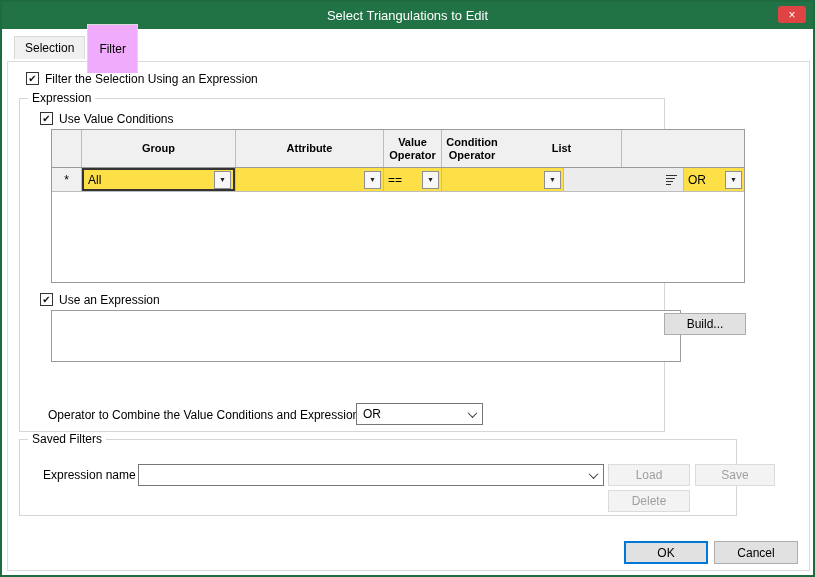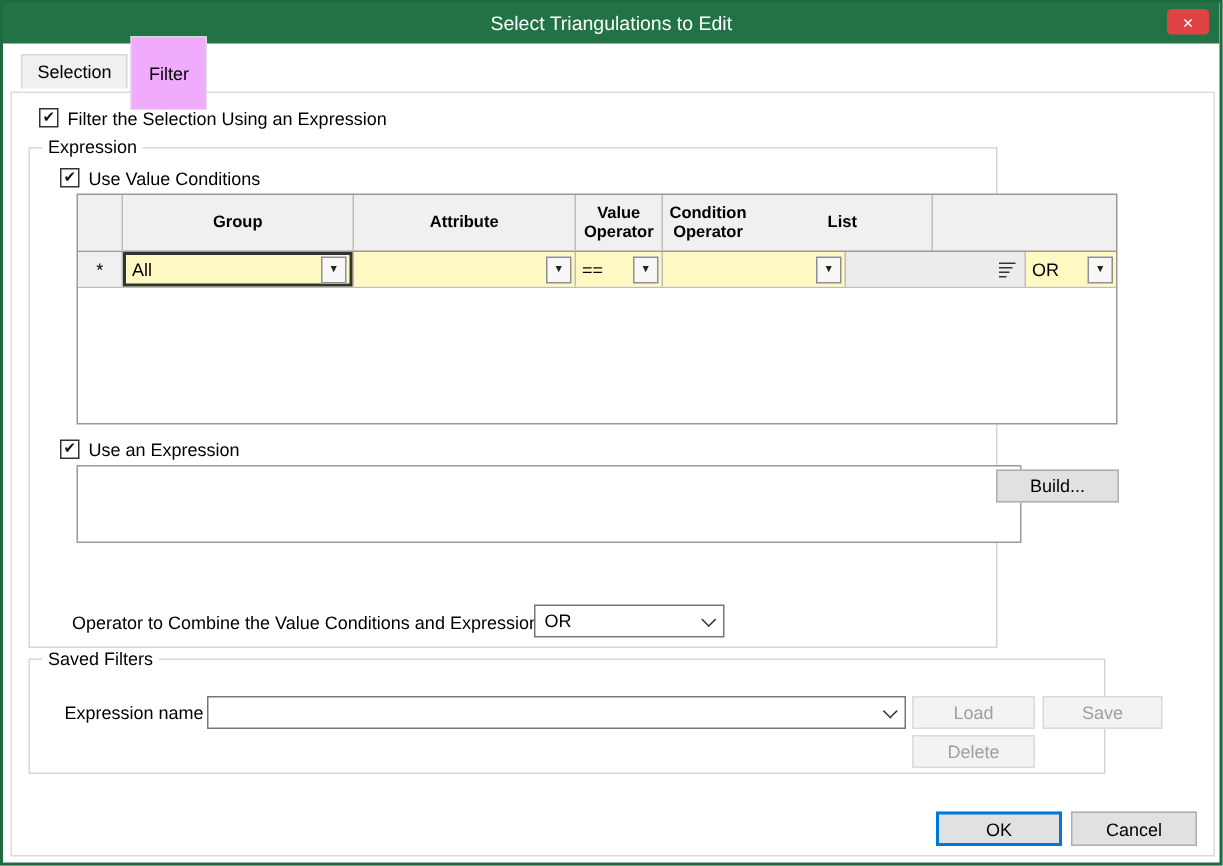--- a/index.html
+++ b/index.html
@@ -76,21 +76,21 @@
     border-bottom:1px solid #9a9a9a;
   }
   .gh-cell {
     border-right:1px solid #bdbdbd; display:flex; align-items:center;
     justify-content:center; text-align:center; font-weight:bold;
     font-size:11px; line-height:13px; padding:0 2px;
   }
   .grid-row { display:flex; height:24px; border-bottom:1px solid #bdbdbd; }
   .g-cell {
     border-right:1px solid #bdbdbd; display:flex; align-items:center;
-    background:#fef9c3; position:relative;
+    background:#fde047; position:relative;
   }
   .last { border-right:none; }
   .col-sel  { width:30px; background:#f0f0f0; justify-content:center; }
   .col-group{ width:154px; }
   .col-attr { width:148px; }
   .col-vop  { width:58px; }
   .col-val  { width:122px; }
   .col-list { width:120px; }
   .col-cop  { width:60px; }
   .g-cell.col-list { background:#ececec; justify-content:flex-end; padding-right:5px; }

